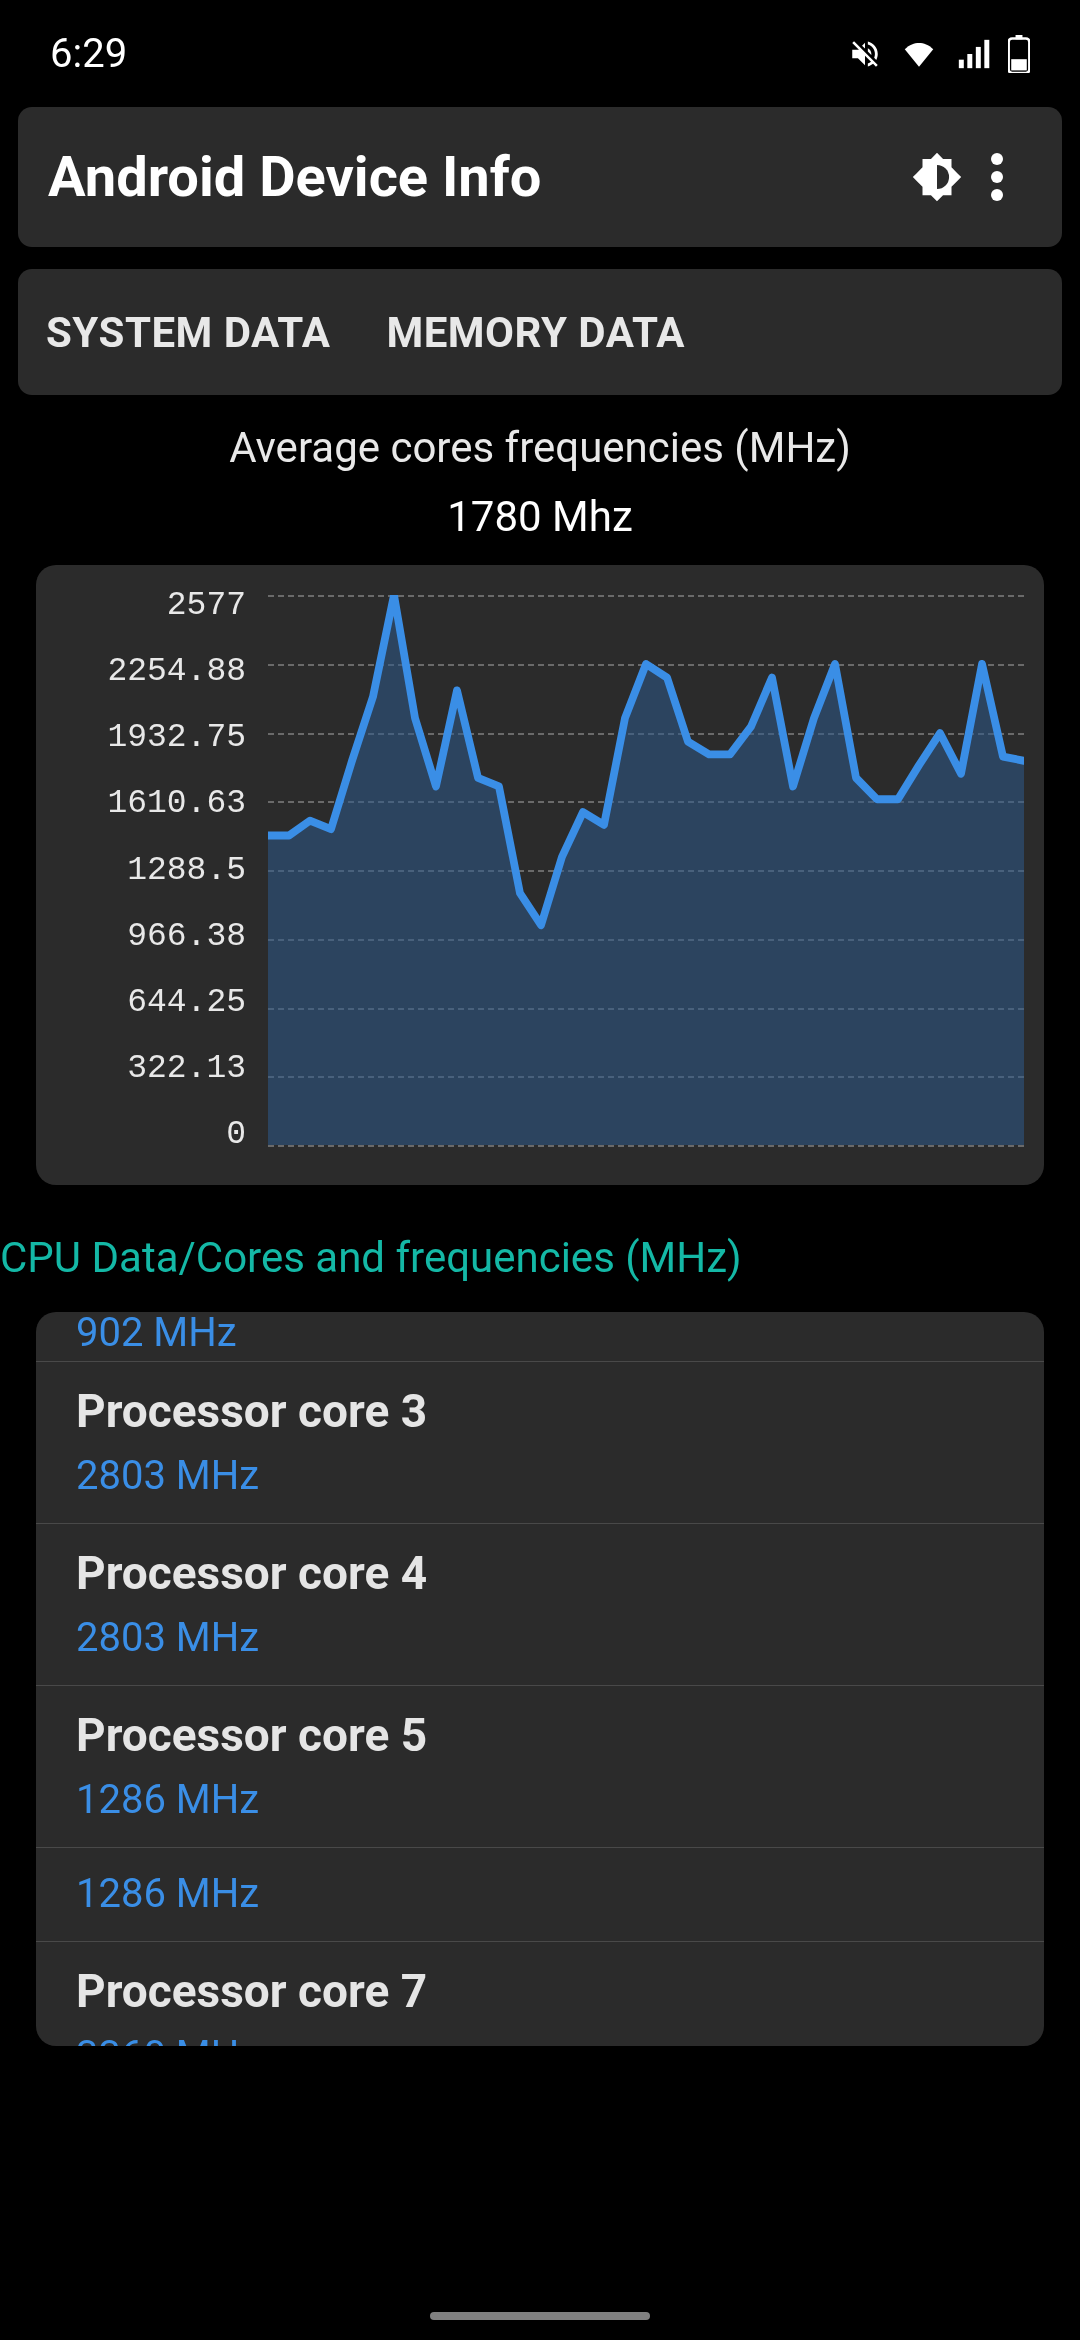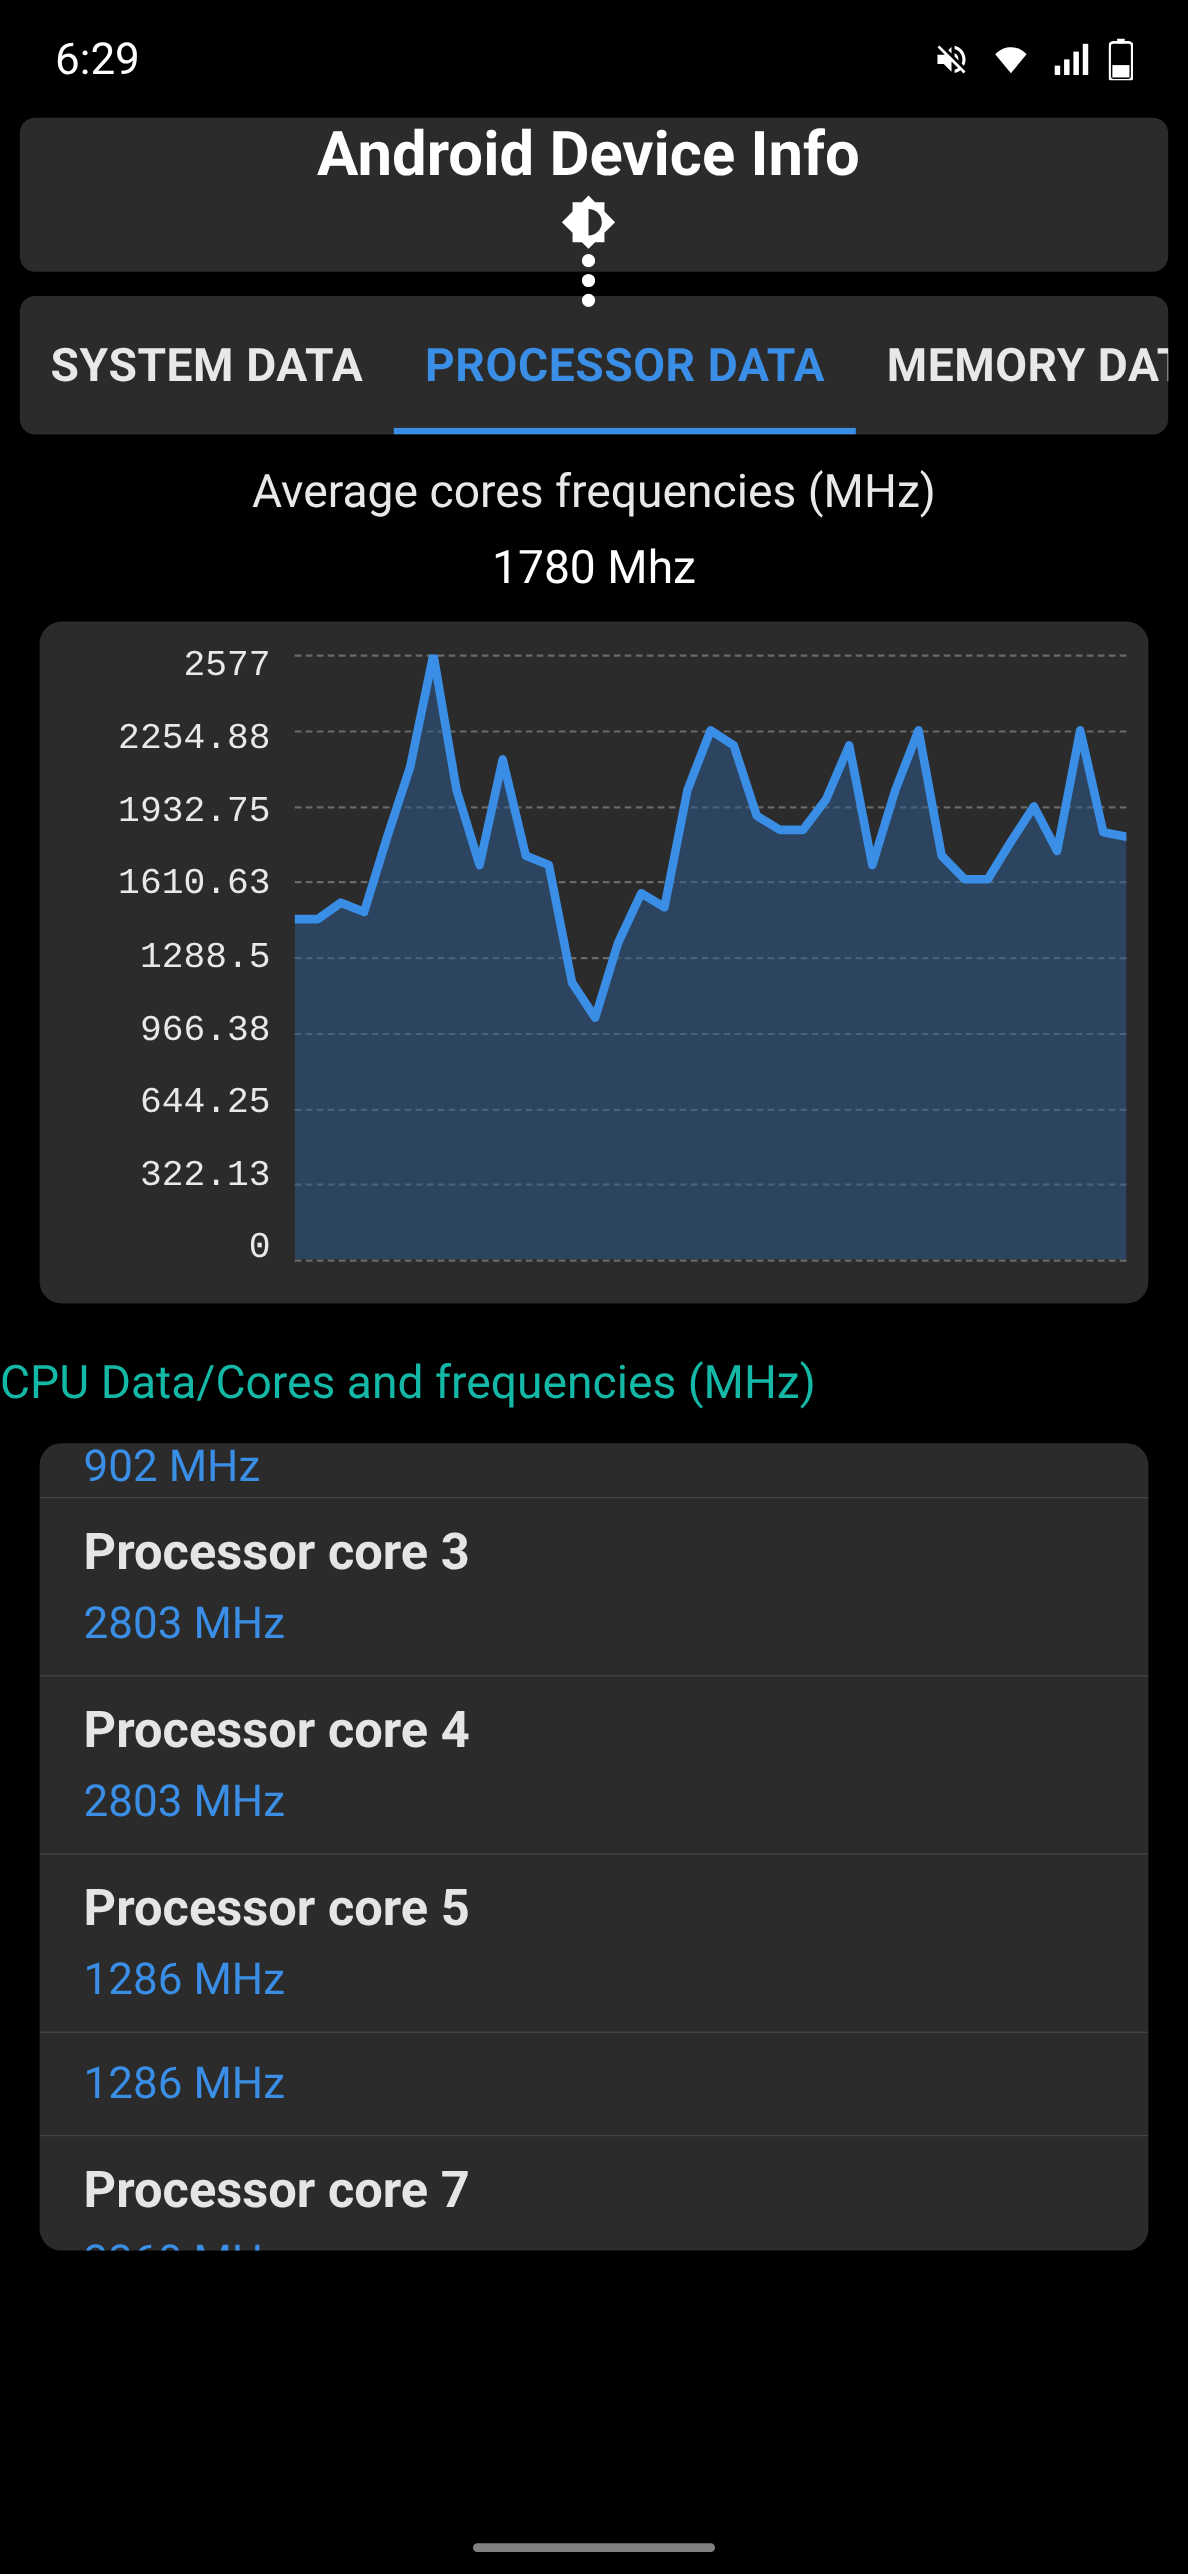--- a/index.html
+++ b/index.html
@@ -30,21 +30,20 @@
   }
   .status-icons svg { display: block; }
   .app-bar {
     margin: 0 18px;
     background: #2b2b2b;
     border-radius: 14px;
     height: 140px;
     display: flex;
     align-items: center;
     padding: 0 40px 0 30px;
-    flex-direction: column;
   }
   .app-title {
     flex: 1;
     font-size: 56px;
     font-weight: 700;
   }
   .appbar-icon {
     width: 70px;
     display: flex;
     justify-content: center;
@@ -239,21 +238,20 @@
     <svg width="12" height="48" viewBox="0 0 6 24" fill="#ffffff">
       <circle cx="3" cy="3" r="3"></circle>
         <circle cx="3" cy="12" r="3"></circle>
         <circle cx="3" cy="21" r="3"></circle>
     </svg>
   </div>
 </div>
 
 <div class="tabs">
   <div class="tab">SYSTEM DATA</div>
-  <div class="tab active">PROCESSOR DATA</div>
   <div class="tab last">MEMORY DATA</div>
 </div>
 
 <div class="section-title">Average cores frequencies (MHz)</div>
 <div class="avg-value">1780 Mhz</div>
 
 <div class="chart-card">
   <div class="chart-inner">
     <div class="y-labels">
       <div class="y-label">2577</div>

